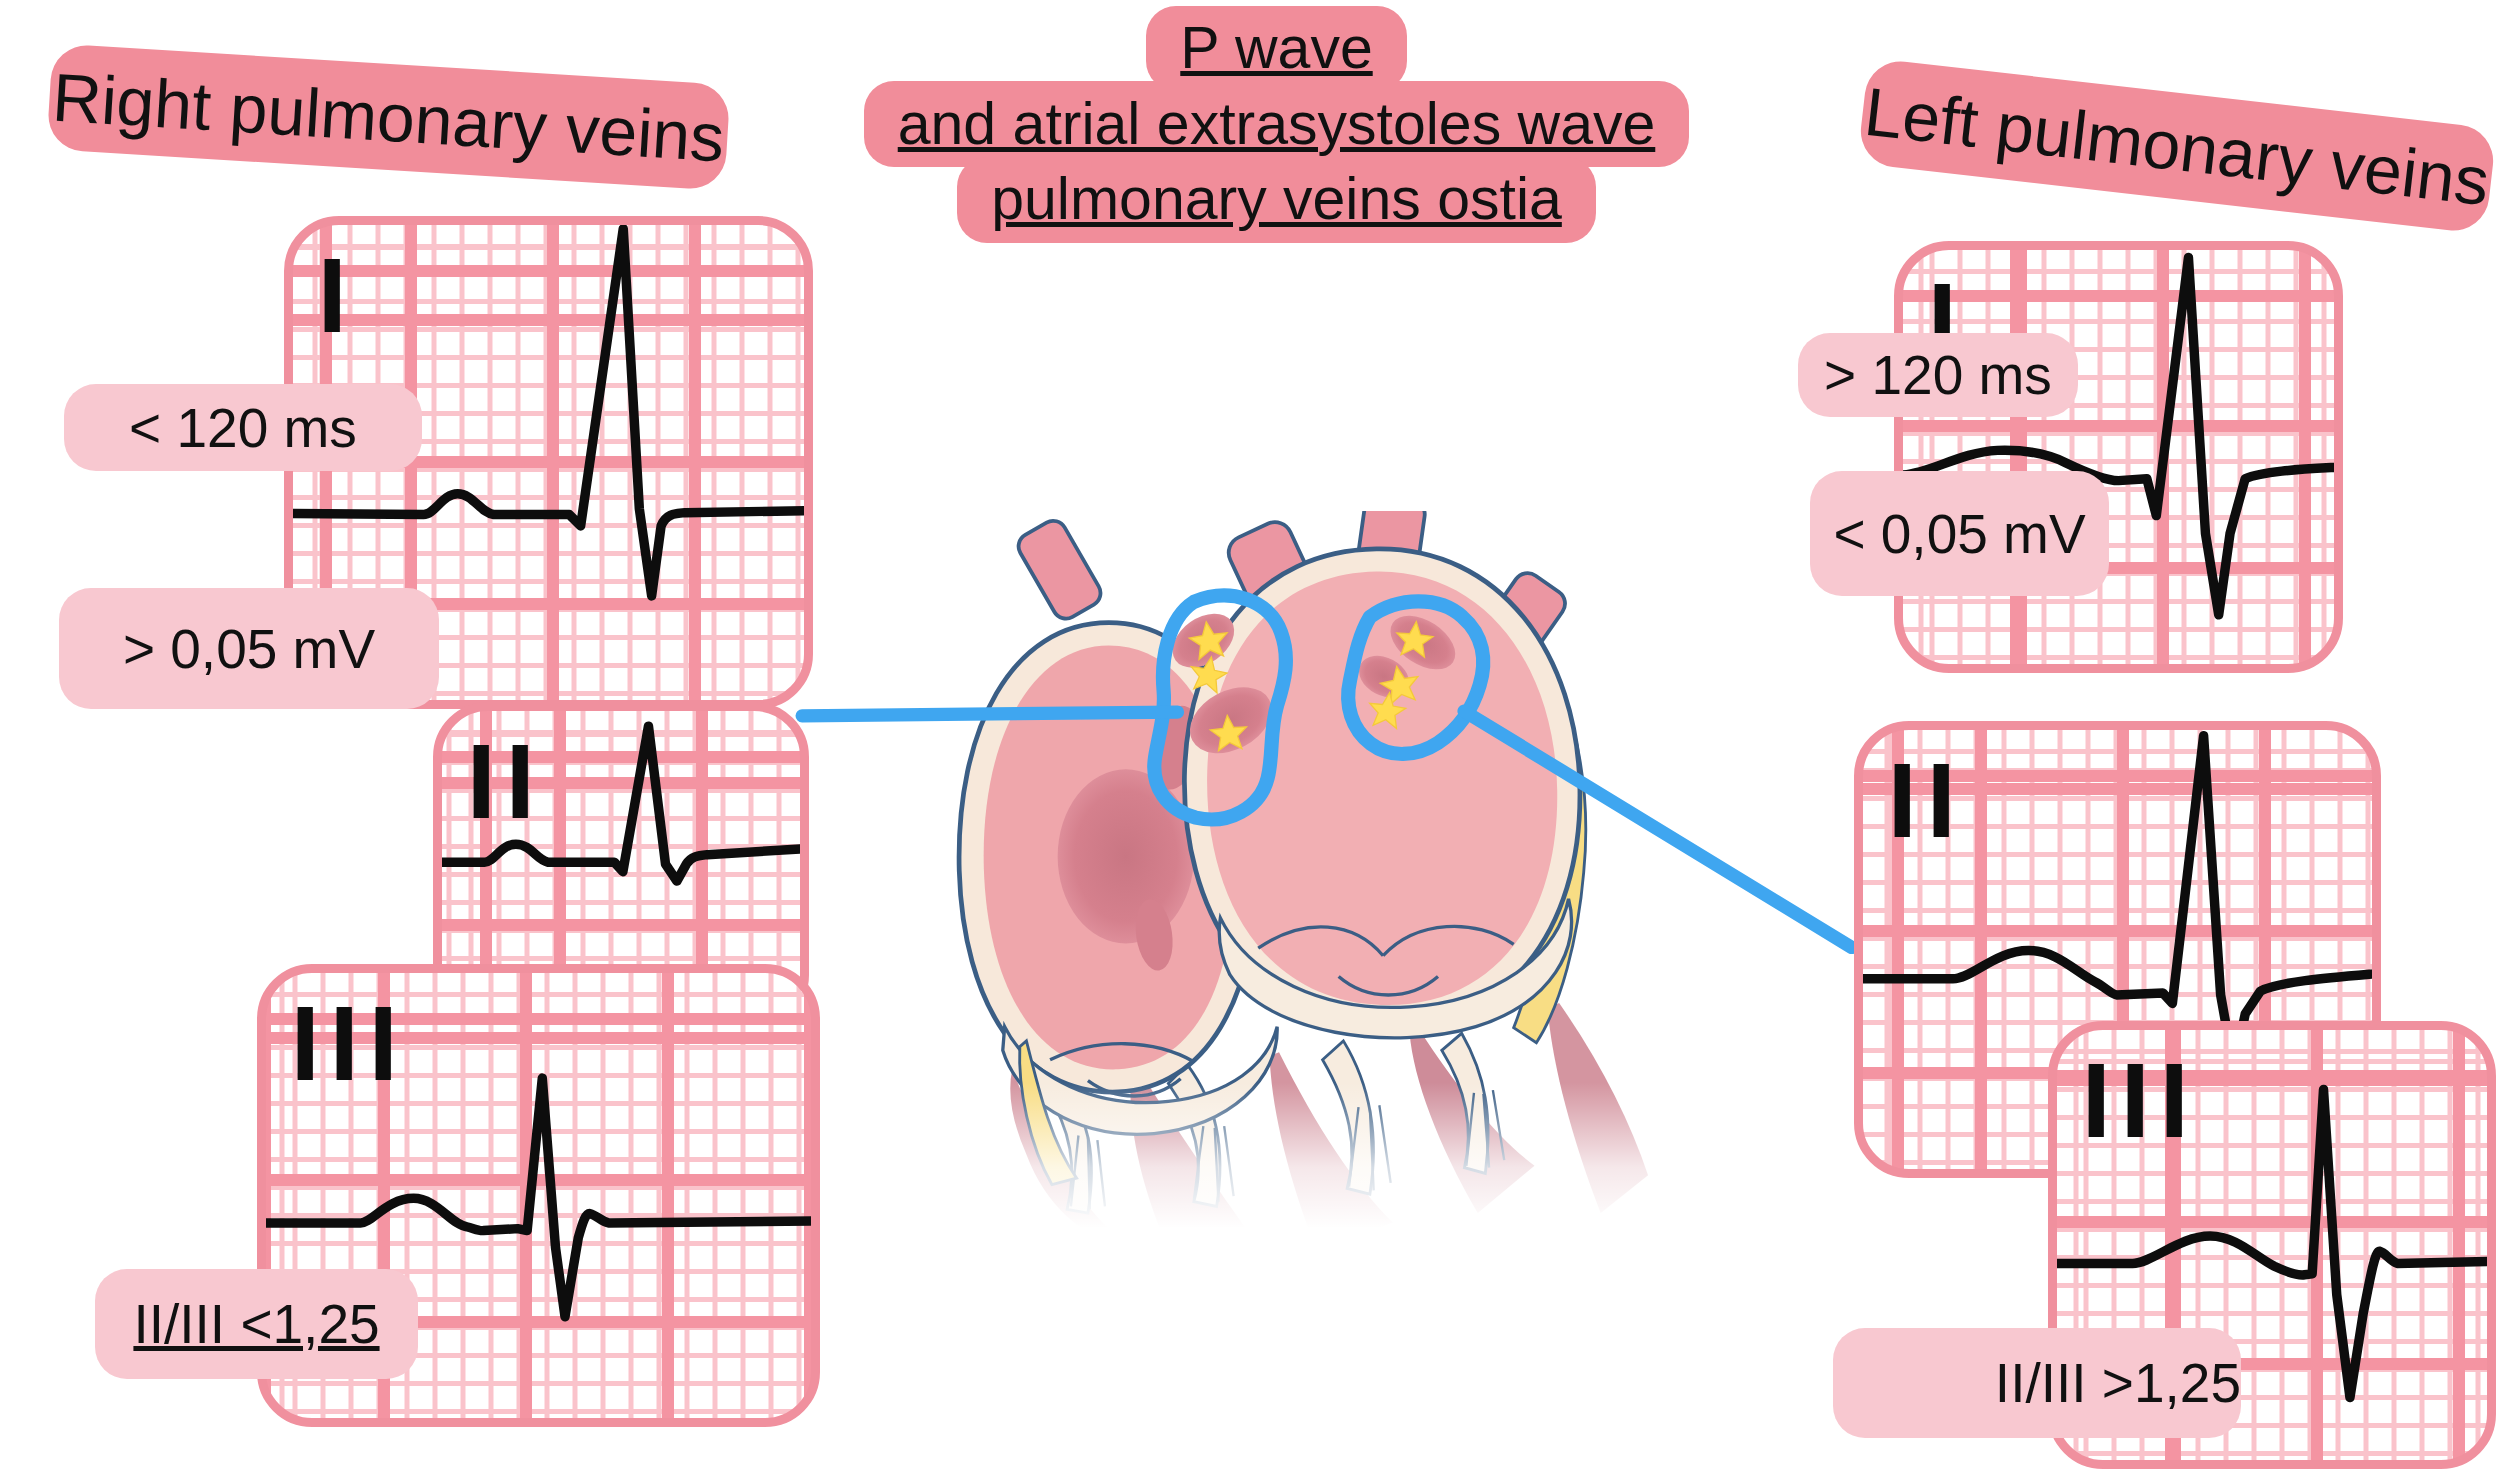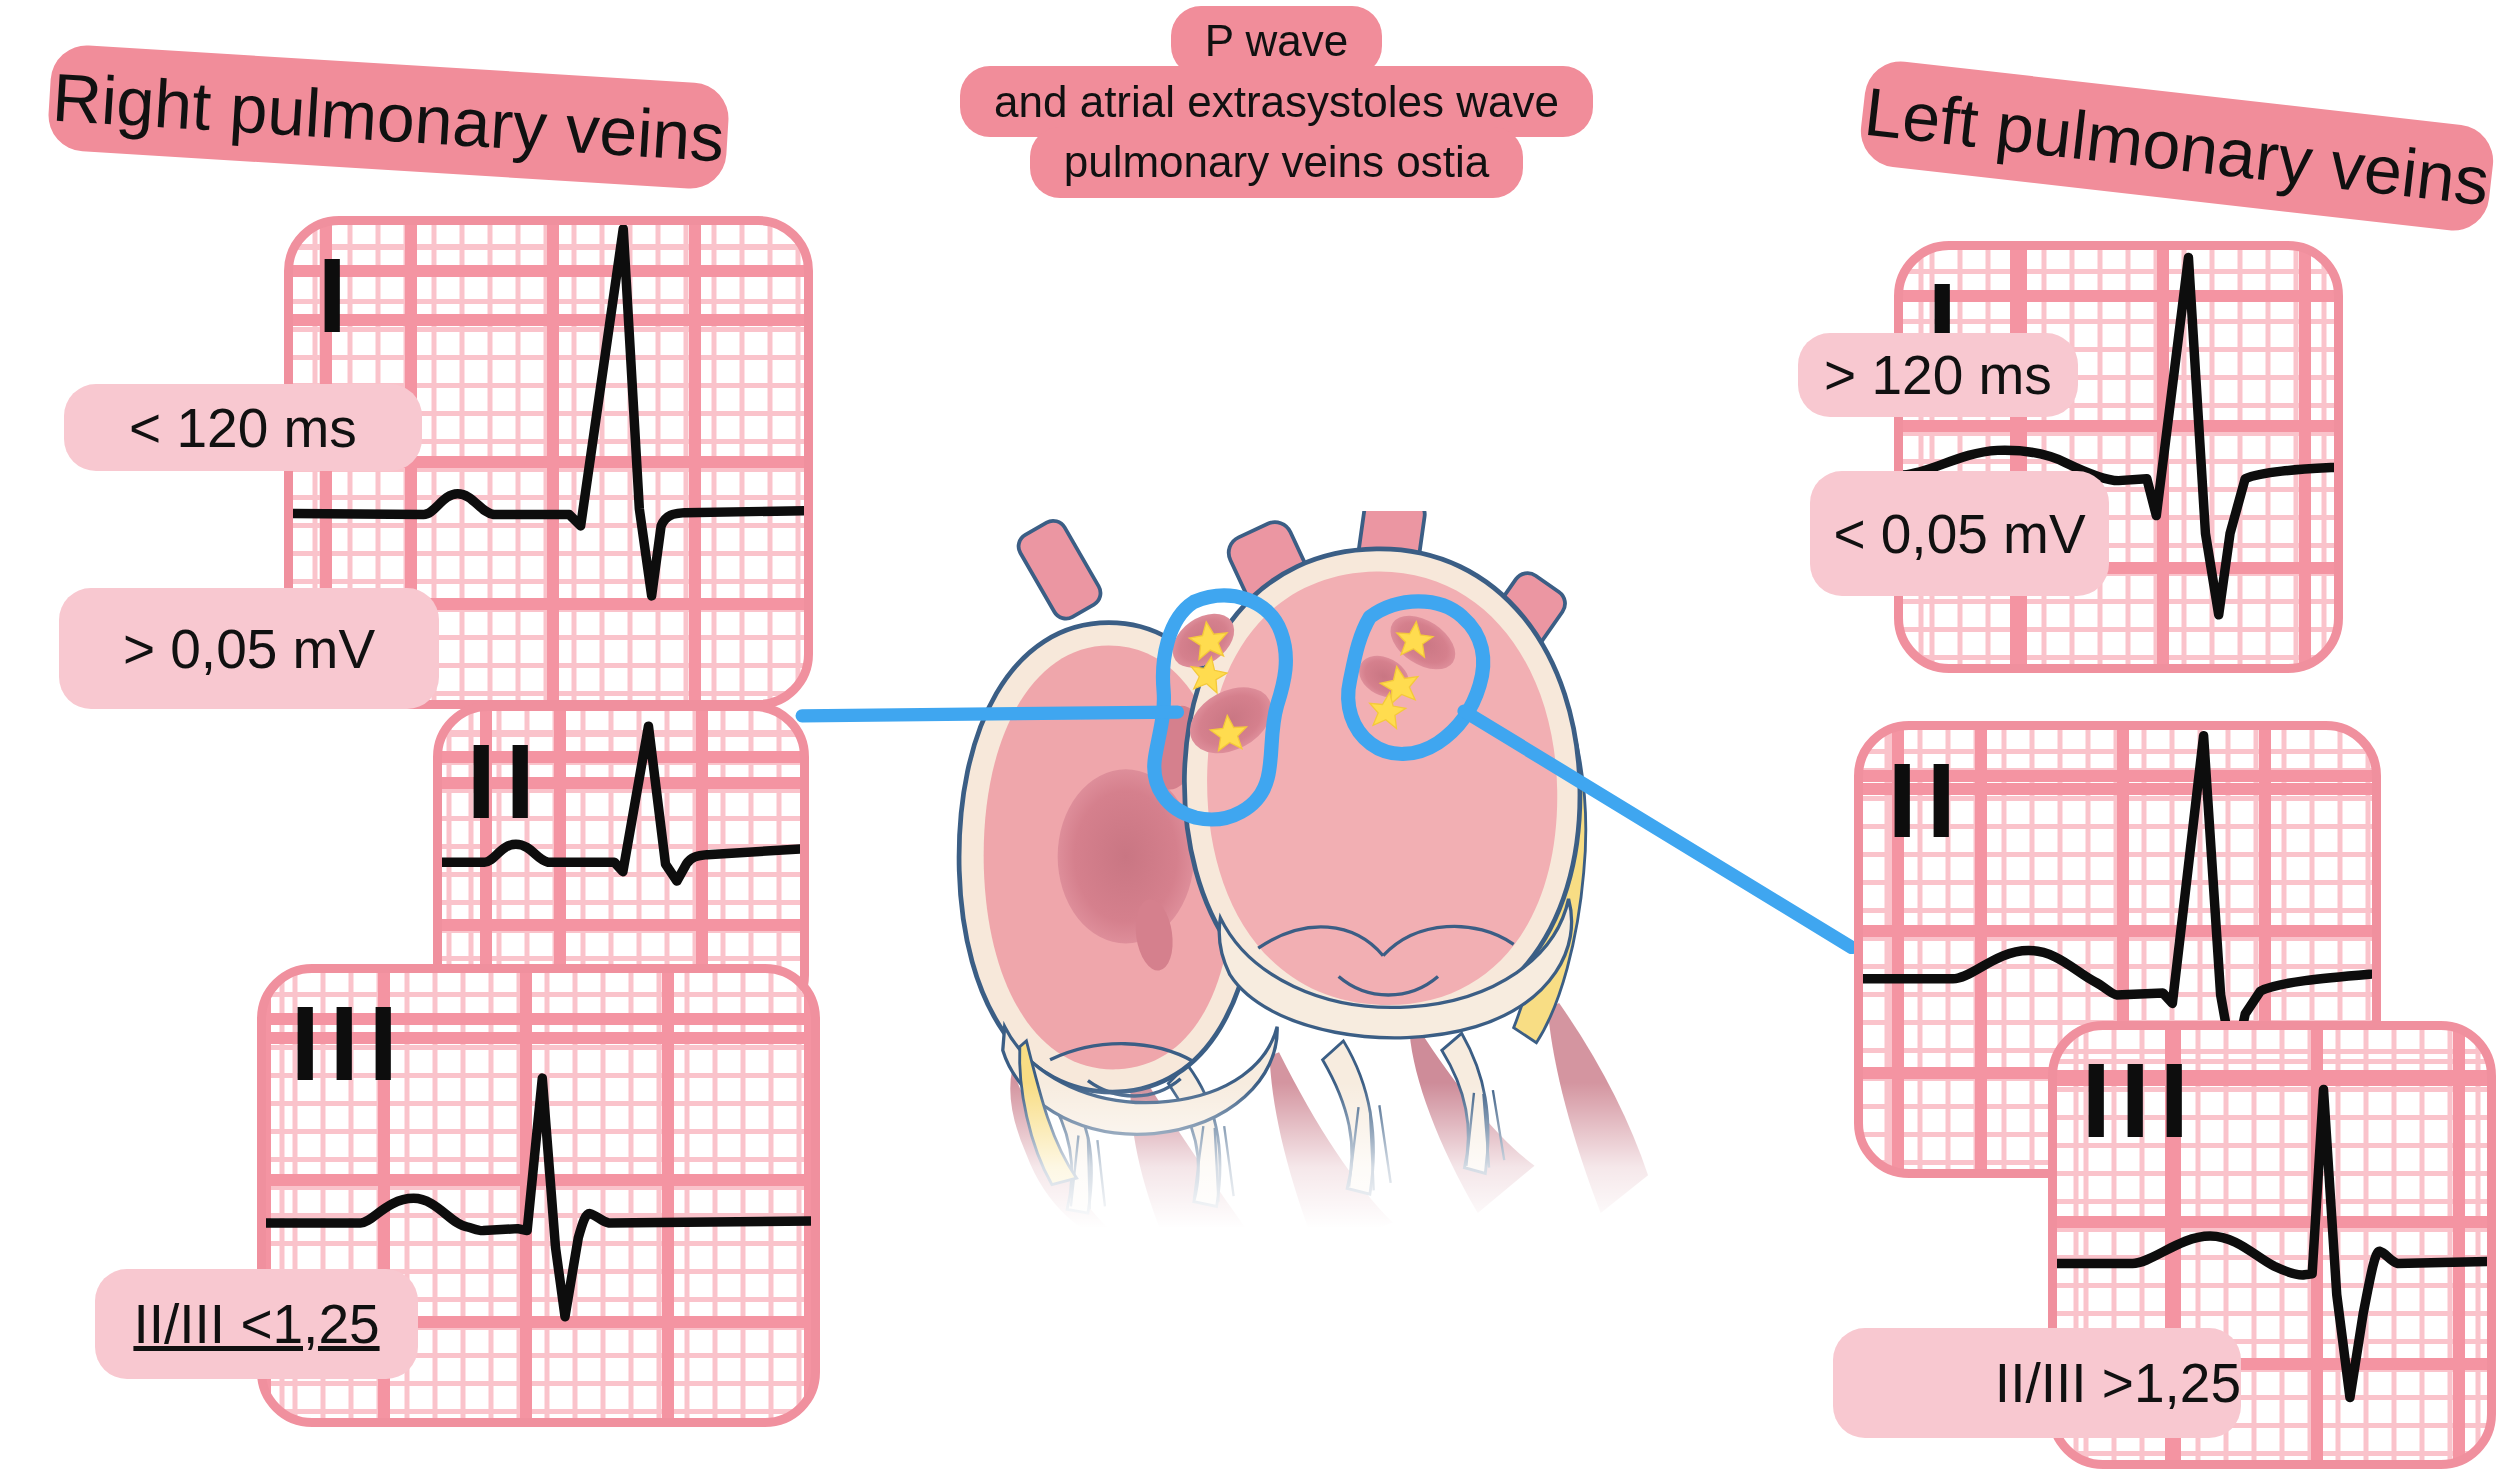--- a/index.html
+++ b/index.html
@@ -52,21 +52,21 @@
   .side-title{
     position:absolute;background:var(--pink-strong);border-radius:36px;
     display:flex;align-items:center;justify-content:center;
     font-size:68px;white-space:nowrap;color:var(--ink);
   }
   .main-title{
     position:absolute;left:813px;top:15px;width:927px;text-align:center;line-height:1;
   }
   .main-title .pill{
     display:inline-block;background:var(--pink-strong);border-radius:30px;
-    padding:13.2px 34px;margin-top:-9.5px;font-size:44px;white-space:nowrap;color:var(--ink);
+    padding:13.2px 34px;margin-top:-9.5px;font-size:59px;white-space:nowrap;color:var(--ink);text-decoration:underline;
   }
   
   .overlay{position:absolute;left:0;top:0;width:2512px;height:1477px;pointer-events:none;}
   .heart-svg{position:absolute;left:946px;top:511px;width:738px;height:757px;}
 </style>
 </head>
 <body>
 
 <div id="canvas">
 

